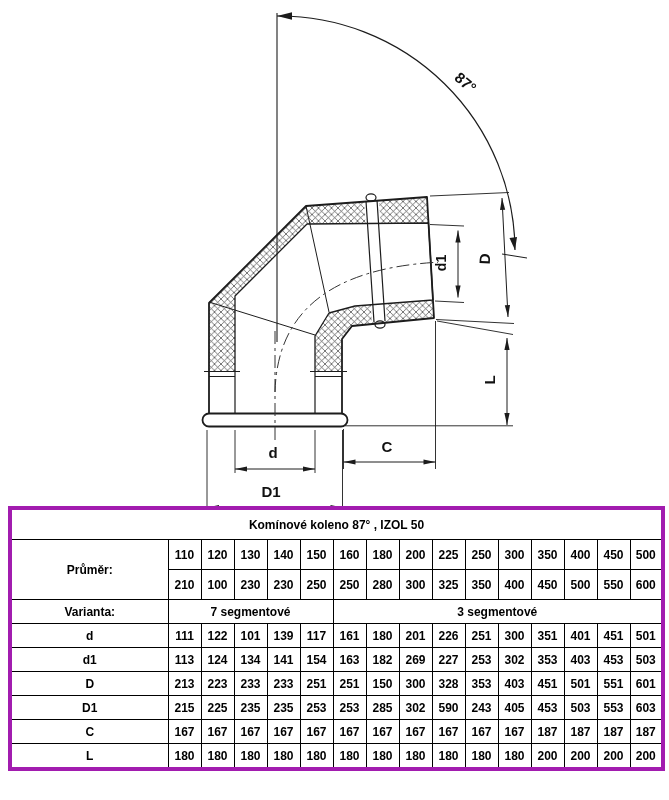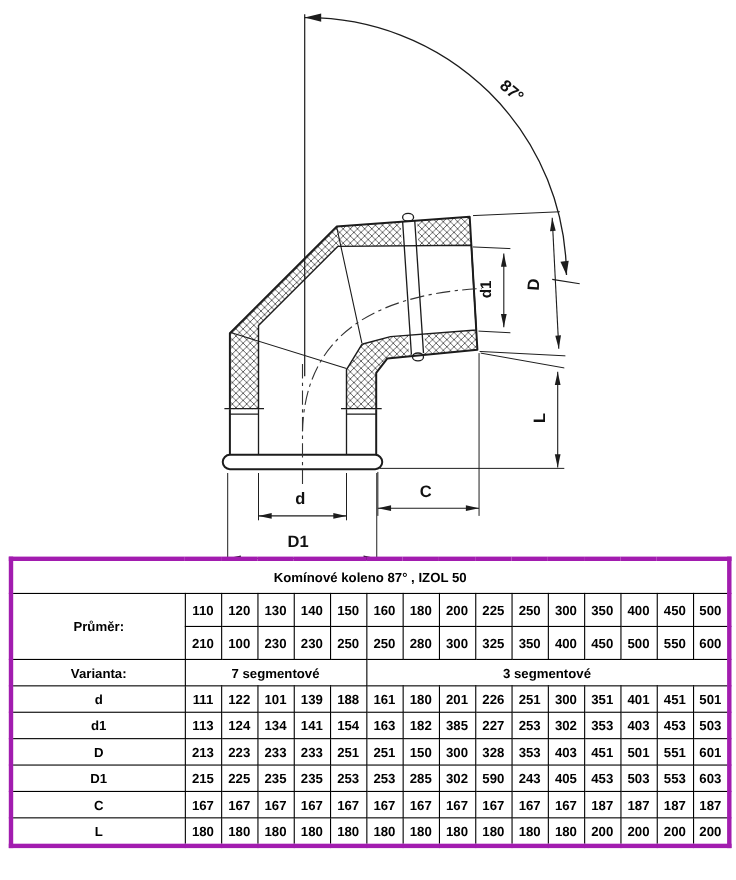--- a/index.html
+++ b/index.html
@@ -166,42 +166,42 @@
           <td class="lblcell lbl-sm">Varianta:</td>
           <td class="grp" colspan="5">7 segmentové</td>
           <td class="grp" colspan="10">3 segmentové</td>
         </tr>
         <tr class="t-dim">
           <td class="lblcell">d</td>
           <td>111</td>
           <td>122</td>
           <td>101</td>
           <td>139</td>
-          <td>188</td>
+          <td>117</td>
           <td>161</td>
           <td>180</td>
           <td>201</td>
           <td>226</td>
           <td>251</td>
           <td>300</td>
           <td>351</td>
           <td>401</td>
           <td>451</td>
           <td>501</td>
         </tr>
         <tr class="t-dim">
           <td class="lblcell">d1</td>
           <td>113</td>
           <td>124</td>
           <td>134</td>
           <td>141</td>
           <td>154</td>
           <td>163</td>
           <td>182</td>
-          <td>385</td>
+          <td>269</td>
           <td>227</td>
           <td>253</td>
           <td>302</td>
           <td>353</td>
           <td>403</td>
           <td>453</td>
           <td>503</td>
         </tr>
         <tr class="t-dim">
           <td class="lblcell">D</td>

